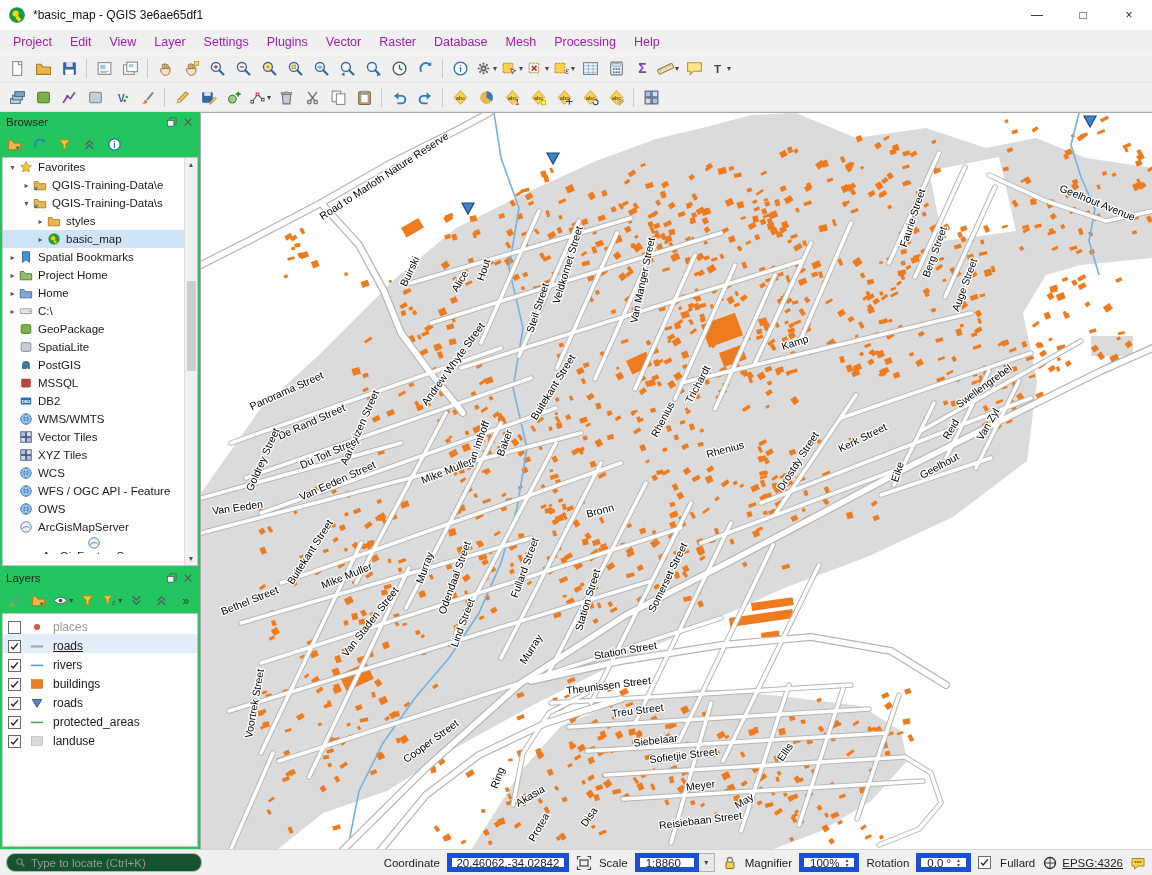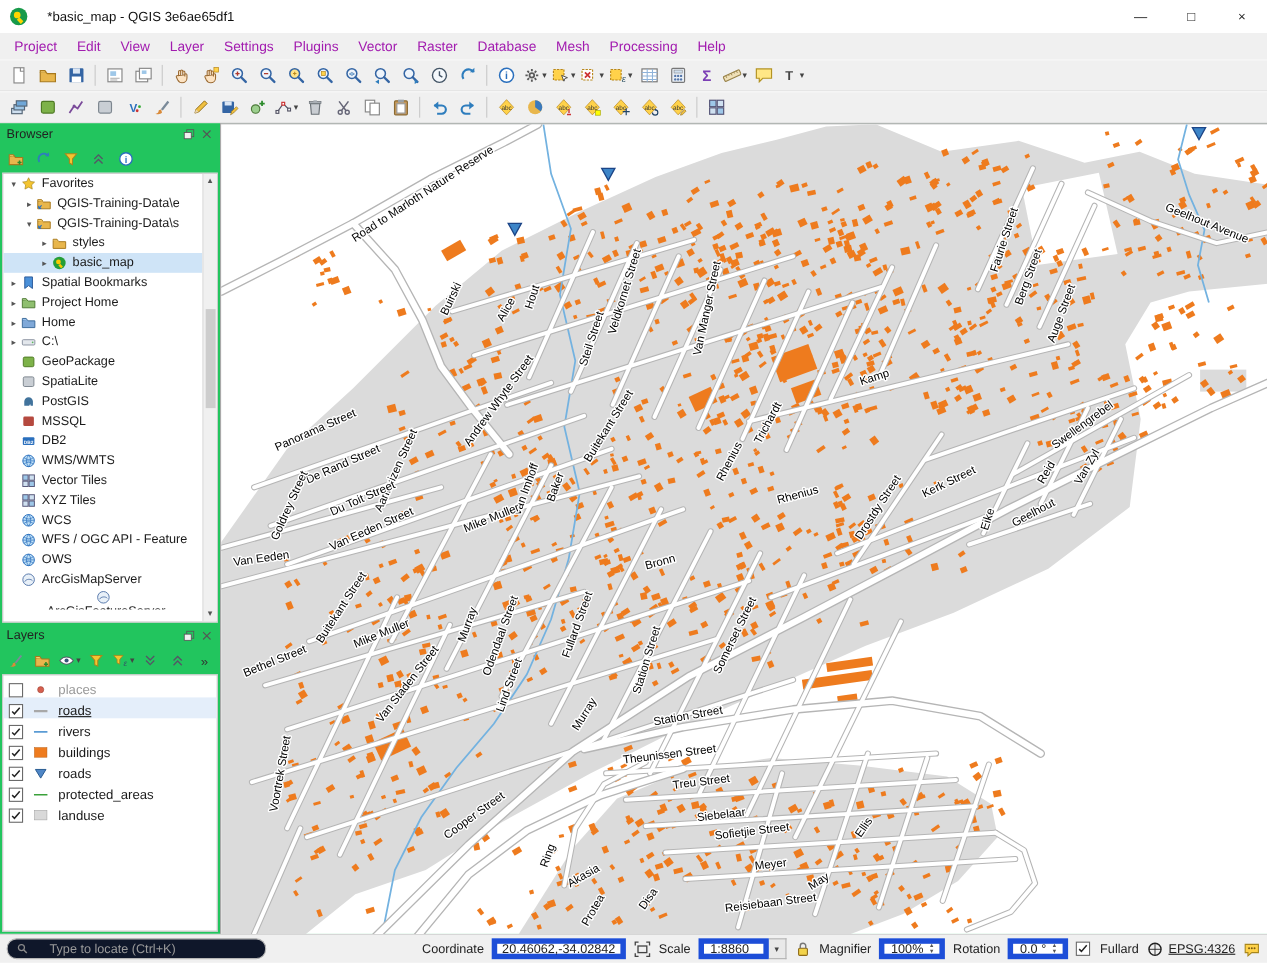--- a/index.html
+++ b/index.html
@@ -1,18 +1,18 @@
 <!DOCTYPE html>
 <html><head>
 <meta charset="utf-8">
 <style>
   *{margin:0;padding:0;box-sizing:border-box;font-family:"Liberation Sans",sans-serif;}
   html,body{width:1152px;height:875px;overflow:hidden;background:#f0f0f0;}
   .window{width:1152px;height:875px;display:flex;flex-direction:column;background:#f0f0f0;}
-  .titlebar{height:30px;background:#ffffff;display:flex;align-items:center;padding-left:8px;gap:17px;flex:none;}
+  .titlebar{height:30px;background:#ffffff;display:flex;align-items:center;padding-left:8px;gap:7px;flex:none;}
   .app-icon svg{width:18px;height:18px;display:block;}
   .title-text{font-size:12px;color:#111;}
   .win-controls{margin-left:auto;display:flex;height:100%;}
   .win-btn{width:46px;display:flex;align-items:center;justify-content:center;font-size:12px;color:#222;}
   .menubar{height:24px;background:#f0f0f0;display:flex;align-items:center;padding-left:4px;flex:none;}
   .menu-item{padding:2px 9px;font-size:12.5px;color:#a21caf;}
   .toolbar{height:29px;display:flex;align-items:center;background:#f0f0f0;padding:0 4px;flex:none;border-top:1px solid #f8f8f8;border-bottom:1px solid #e3e3e3;}
   .tb{height:24px;min-width:24px;display:flex;align-items:center;justify-content:center;margin:0 1px;border-radius:2px;}
   .tb svg{width:17px;height:17px;display:block;}
   .ddarr{font-size:8px;color:#444;margin-left:1px;}
@@ -46,21 +46,21 @@
   .layer-row.sel{background:#e4eefa;}
   .cb{width:13px;height:13px;border:1px solid #6a6a6a;background:#fff;flex:none;display:flex;align-items:center;justify-content:center;margin-right:5px;}
   .cb svg{width:11px;height:11px;display:block;}
   .lsym{width:22px;height:14px;flex:none;display:flex;align-items:center;justify-content:center;margin-right:5px;}
   .lsym svg{width:16px;height:14px;display:block;}
   .lname.muted{color:#9a9a9a;}
   .lname.underline{text-decoration:underline;}
   .map{flex:1;position:relative;background:#ffffff;border:1px solid #a9a9a9;border-right:none;border-bottom:none;overflow:hidden;}
   #map-svg{display:block;}
   .statusbar{height:26px;display:flex;align-items:center;gap:7px;padding:0 6px;font-size:11.5px;background:#f0f0f0;border-top:1px solid #d6d6d6;color:#222;flex:none;}
-  .locate{width:236px;height:19px;background:#0f172a;border:1px solid #b6b6b6;border-radius:9px;display:flex;align-items:center;gap:19px;padding:0 8px;color:#9a9a9a;flex:none;}
+  .locate{width:196px;height:19px;background:#14532d;border:1px solid #b6b6b6;border-radius:9px;display:flex;align-items:center;gap:5px;padding:0 8px;color:#9a9a9a;flex:none;}
   .locate svg{width:11px;height:11px;display:block;}
   .push{margin-left:auto;}
   .sbox{height:19px;background:#fff;border:5px solid #1d4ed8;display:flex;align-items:center;padding:0 6px;}
   .coord-box{width:122px;justify-content:center;}
   .combo-wrap{display:flex;align-items:stretch;}
   .combo{width:64px;}
   .combo-arrow{width:16px;background:#e9e9e9;border:1px solid #b3b3b3;border-left:none;display:flex;align-items:center;justify-content:center;font-size:8px;color:#444;}
   .spin{display:flex;flex-direction:column;margin-left:6px;font-size:6px;line-height:5px;color:#555;}
   .sb-icon svg{width:16px;height:16px;display:block;}
   .render-check{display:flex;align-items:center;gap:4px;}

